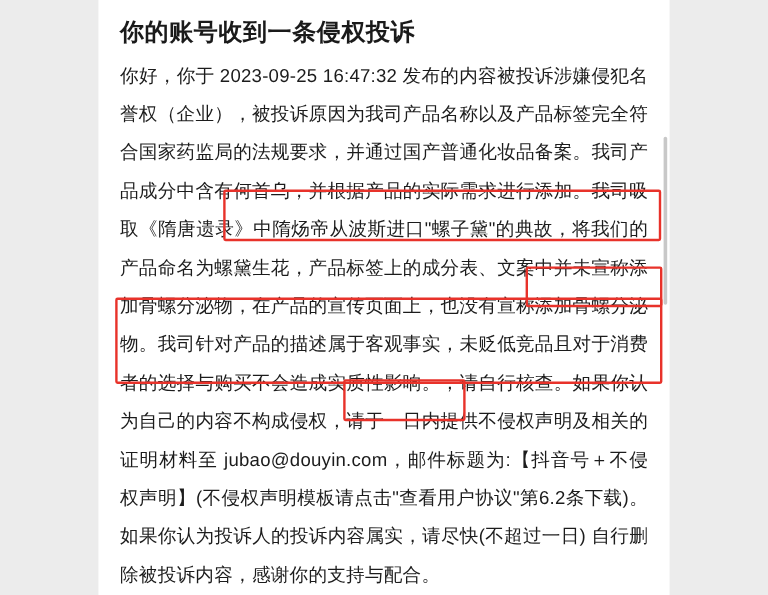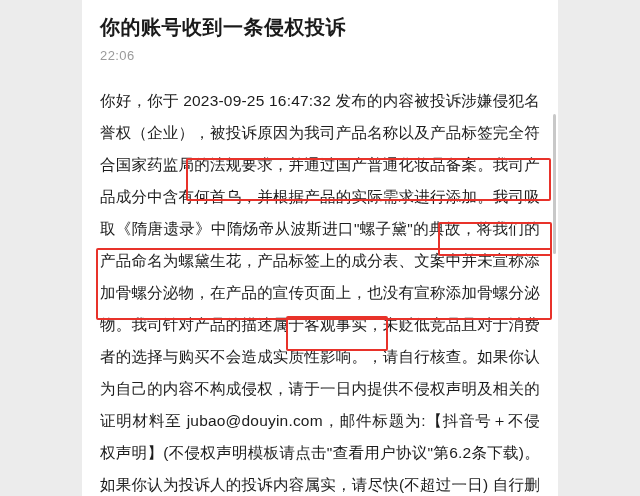--- a/index.html
+++ b/index.html
@@ -87,21 +87,20 @@
 </head>
 <body>
 
 <div class="screen">
 
   <div class="edge-left"></div>
   <div class="edge-right"></div>
 
   <div class="card">
     <div class="title">你的账号收到一条侵权投诉</div>
-    <div class="timestamp">22:06</div>
     <div class="body-text">你好，你于 2023-09-25 16:47:32 发布的内容被投诉涉嫌侵犯名誉权（企业），被投诉原因为我司产品名称以及产品标签完全符合国家药监局的法规要求，并通过国产普通化妆品备案。我司产品成分中含有何首乌，并根据产品的实际需求进行添加。我司吸取《隋唐遗录》中隋炀帝从波斯进口"螺子黛"的典故，将我们的产品命名为螺黛生花，产品标签上的成分表、文案中并未宣称添加骨螺分泌物，在产品的宣传页面上，也没有宣称添加骨螺分泌物。我司针对产品的描述属于客观事实，未贬低竞品且对于消费者的选择与购买不会造成实质性影响。，请自行核查。如果你认为自己的内容不构成侵权，请于一日内提供不侵权声明及相关的证明材料至 jubao@douyin.com，邮件标题为:【抖音号＋不侵权声明】(不侵权声明模板请点击"查看用户协议"第6.2条下载)。如果你认为投诉人的投诉内容属实，请尽快(不超过一日) 自行删除被投诉内容，感谢你的支持与配合。</div>
     <div class="scrollbar"></div>
   </div>
 
   <div class="redbox" style="left:186px; top:158px; width:361px; height:39px;"></div>
   <div class="redbox" style="left:438px; top:222px; width:110px; height:30px;"></div>
   <div class="redbox" style="left:96px; top:248px; width:452px; height:68px;"></div>
   <div class="redbox" style="left:286px; top:316px; width:98px; height:31px;"></div>
 
 </div>

